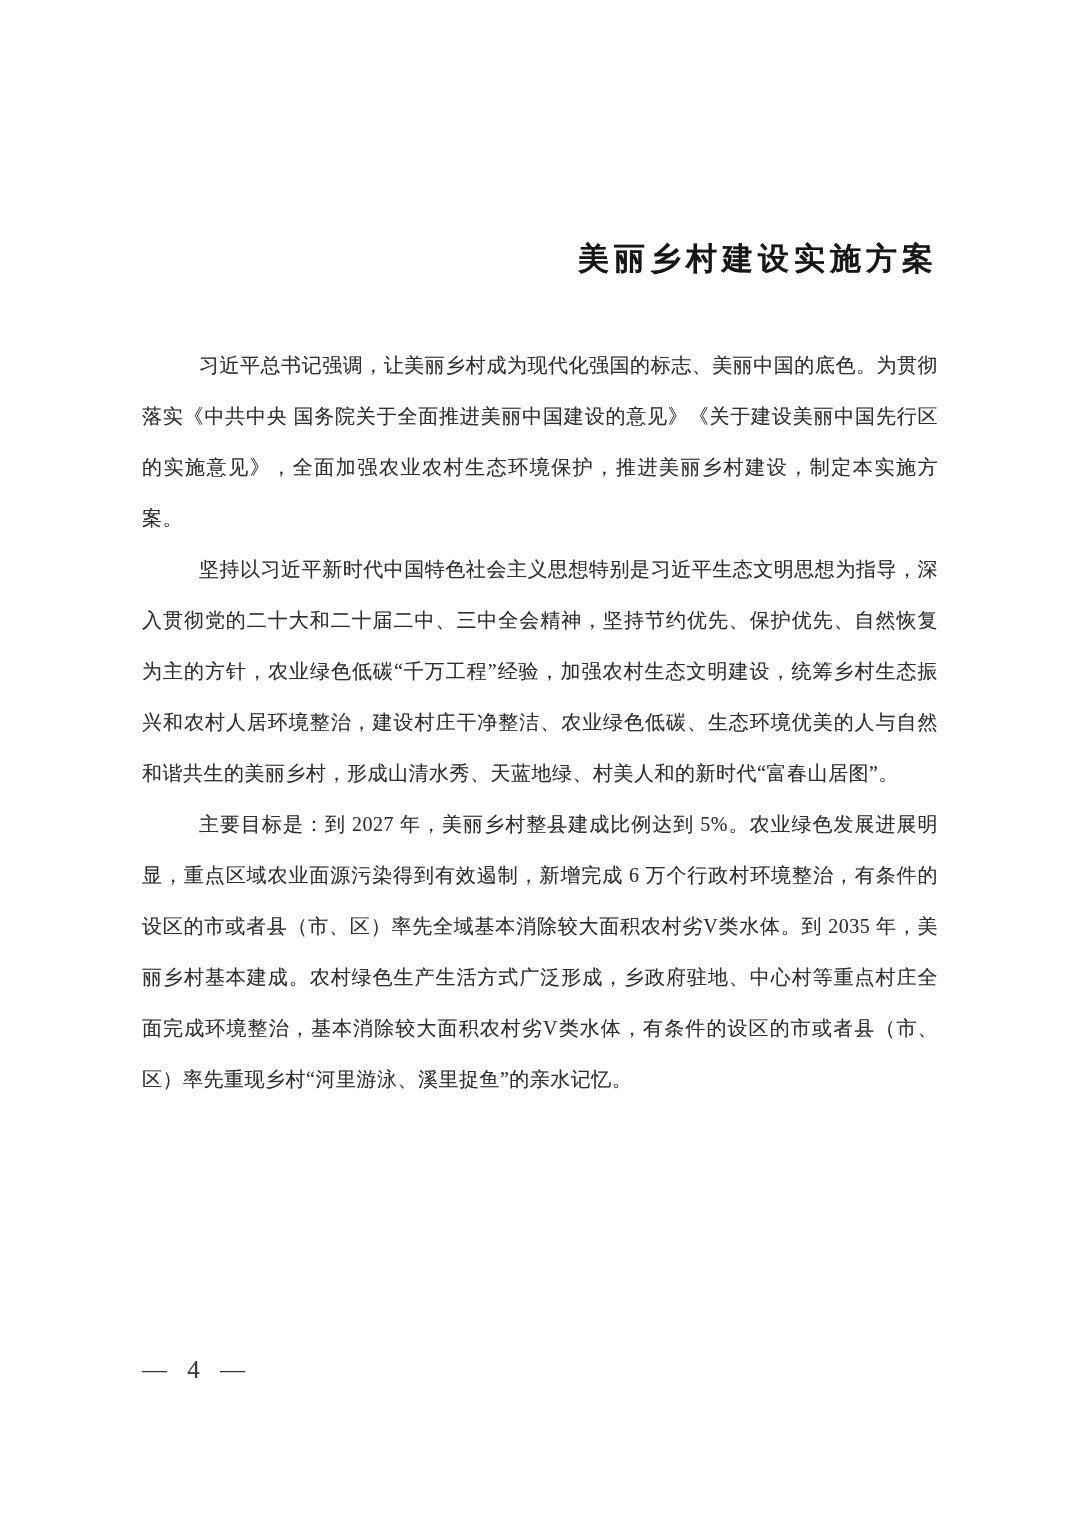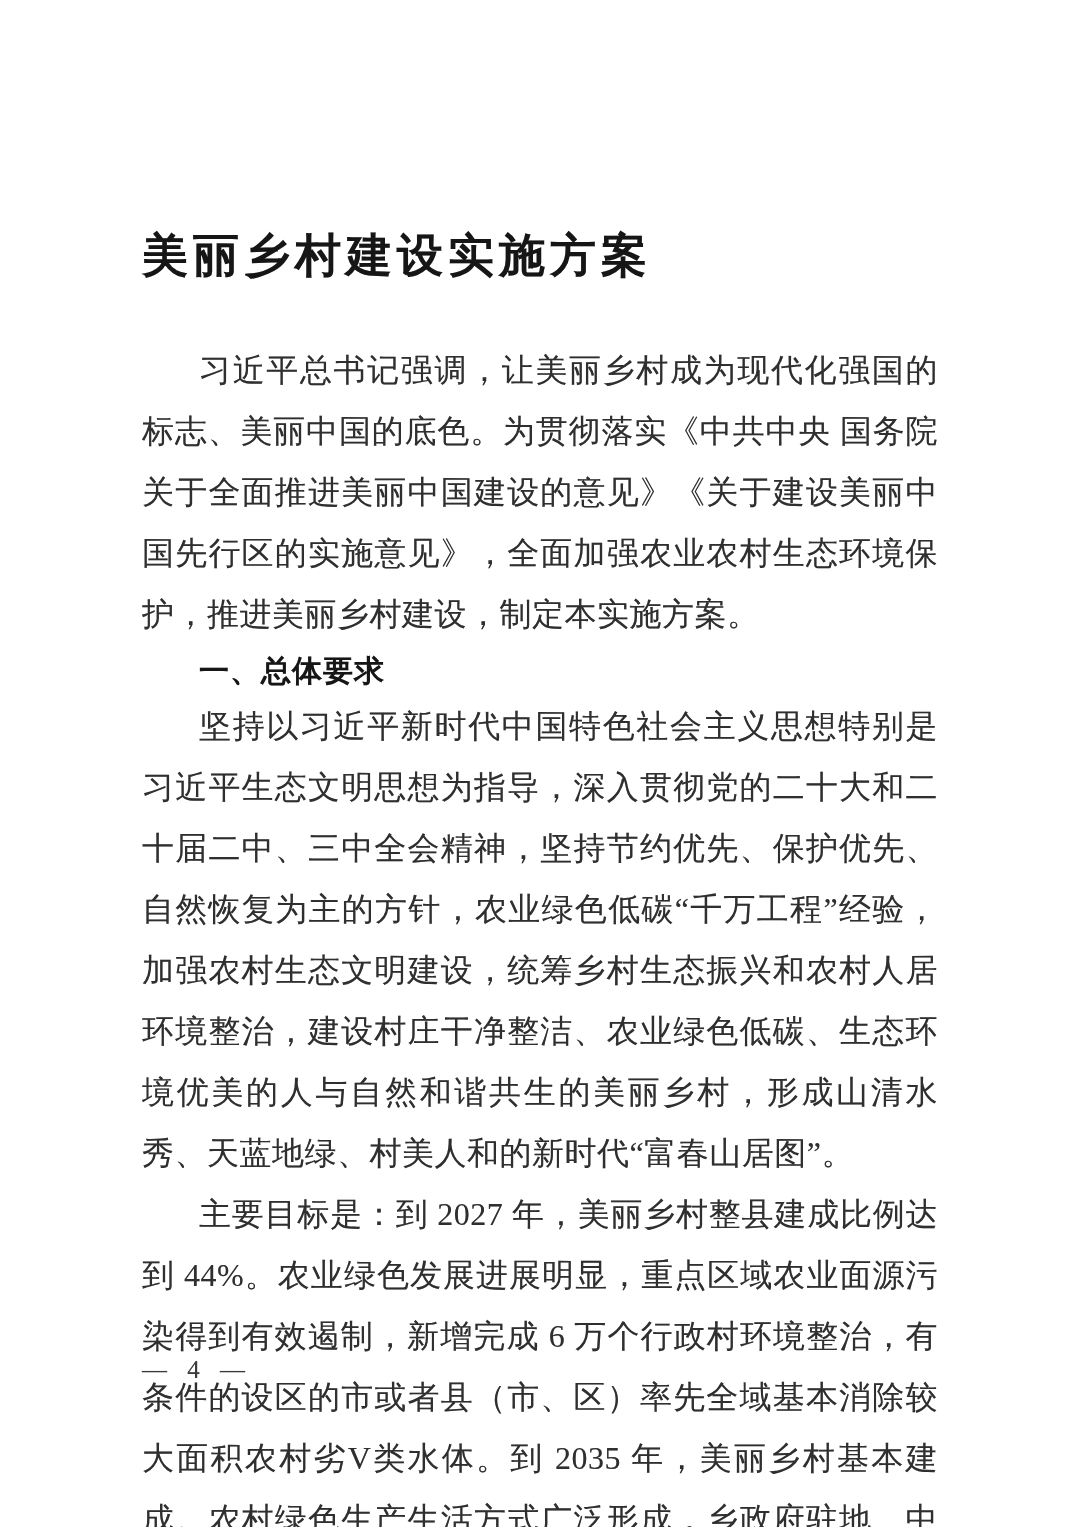--- a/index.html
+++ b/index.html
@@ -14,33 +14,33 @@
     margin: 0 auto;
     background: #ffffff;
     box-sizing: border-box;
     padding: 236px 142px 0 142px;
     overflow: hidden;
     font-family: "Liberation Serif", "DejaVu Serif", serif;
     color: #2f2f2f;
   }
   .doc-title {
     margin: 0 0 58px 0;
-    text-align: left;
-    font-family: Liberation Mono, monospace;
+    text-align: right;
+    font-family: Liberation Sans, sans-serif;
     font-weight: bold;
-    font-size: 46px;
+    font-size: 31px;
     line-height: 46px;
     letter-spacing: 5px;
     color: #161616;
     text-shadow: 0 0 0.6px rgba(0,0,0,0.35);
   }
   .body-para {
     margin: 0;
-    font-size: 32px;
-    line-height: 61px;
+    font-size: 20px;
+    line-height: 51px;
     text-align: justify;
     text-indent: 57px;
     letter-spacing: 0.5px;
     color: #2f2f2f;
     text-shadow: 0 0 0.5px rgba(40,40,40,0.35);
   }
   .section-heading {
     margin: 0;
     font-family: "Liberation Sans", "DejaVu Sans", sans-serif;
     font-weight: bold;
@@ -64,21 +64,20 @@
 </style>
 </head>
 <body>
 
 <div class="page">
 
   <h1 class="doc-title">美丽乡村建设实施方案</h1>
 
   <p class="body-para">习近平总书记强调，让美丽乡村成为现代化强国的标志、美丽中国的底色。为贯彻落实《中共中央 国务院关于全面推进美丽中国建设的意见》《关于建设美丽中国先行区的实施意见》，全面加强农业农村生态环境保护，推进美丽乡村建设，制定本实施方案。</p>
 
-  <h2 class="section-heading">一、总体要求</h2>
 
   <p class="body-para">坚持以习近平新时代中国特色社会主义思想特别是习近平生态文明思想为指导，深入贯彻党的二十大和二十届二中、三中全会精神，坚持节约优先、保护优先、自然恢复为主的方针，农业绿色低碳“千万工程”经验，加强农村生态文明建设，统筹乡村生态振兴和农村人居环境整治，建设村庄干净整洁、农业绿色低碳、生态环境优美的人与自然和谐共生的美丽乡村，形成山清水秀、天蓝地绿、村美人和的新时代“富春山居图”。</p>
 
-  <p class="body-para">主要目标是：到 2027 年，美丽乡村整县建成比例达到 44%。农业绿色发展进展明显，重点区域农业面源污染得到有效遏制，新增完成 6 万个行政村环境整治，有条件的设区的市或者县（市、区）率先全域基本消除较大面积农村劣V类水体。到 2035 年，美丽乡村基本建成。农村绿色生产生活方式广泛形成，乡政府驻地、中心村等重点村庄全面完成环境整治，基本消除较大面积农村劣V类水体，有条件的设区的市或者县（市、区）率先重现乡村“河里游泳、溪里捉鱼”的亲水记忆。</p>
+  <p class="body-para">主要目标是：到 2027 年，美丽乡村整县建成比例达到 5%。农业绿色发展进展明显，重点区域农业面源污染得到有效遏制，新增完成 6 万个行政村环境整治，有条件的设区的市或者县（市、区）率先全域基本消除较大面积农村劣V类水体。到 2035 年，美丽乡村基本建成。农村绿色生产生活方式广泛形成，乡政府驻地、中心村等重点村庄全面完成环境整治，基本消除较大面积农村劣V类水体，有条件的设区的市或者县（市、区）率先重现乡村“河里游泳、溪里捉鱼”的亲水记忆。</p>
 
   <div class="page-number">— 4 —</div>
 
 </div>
 
 </body></html>

